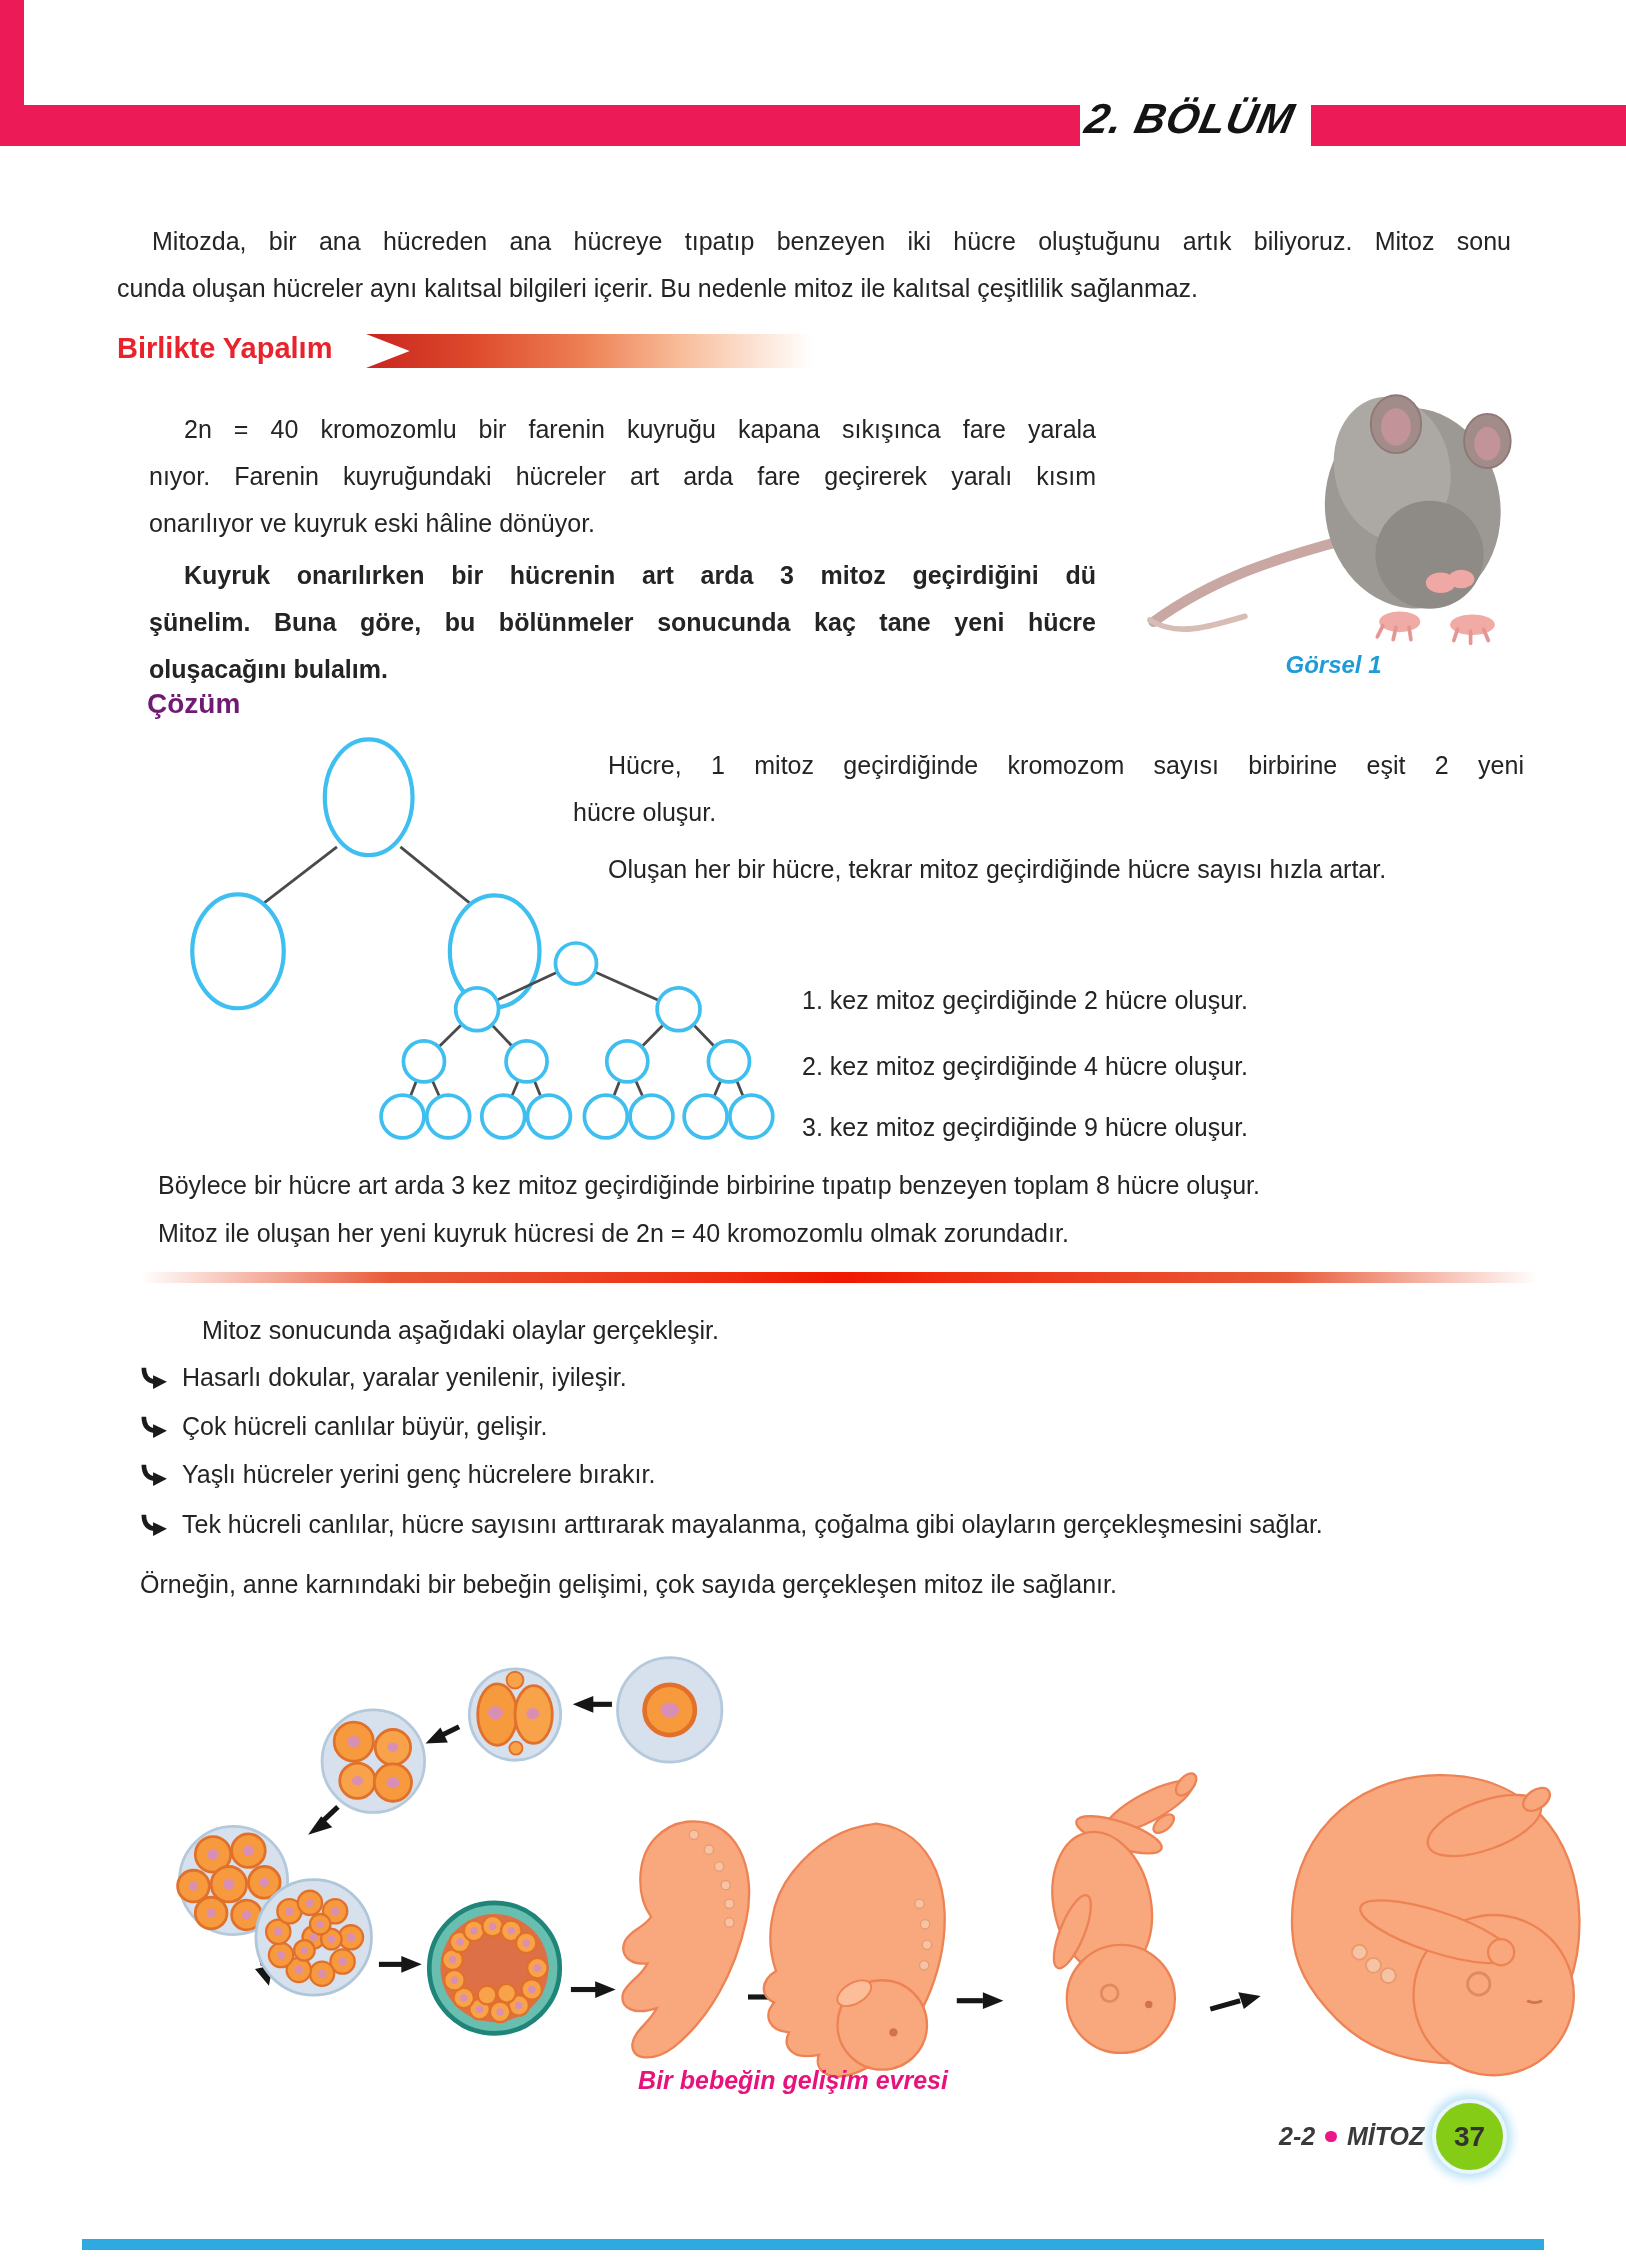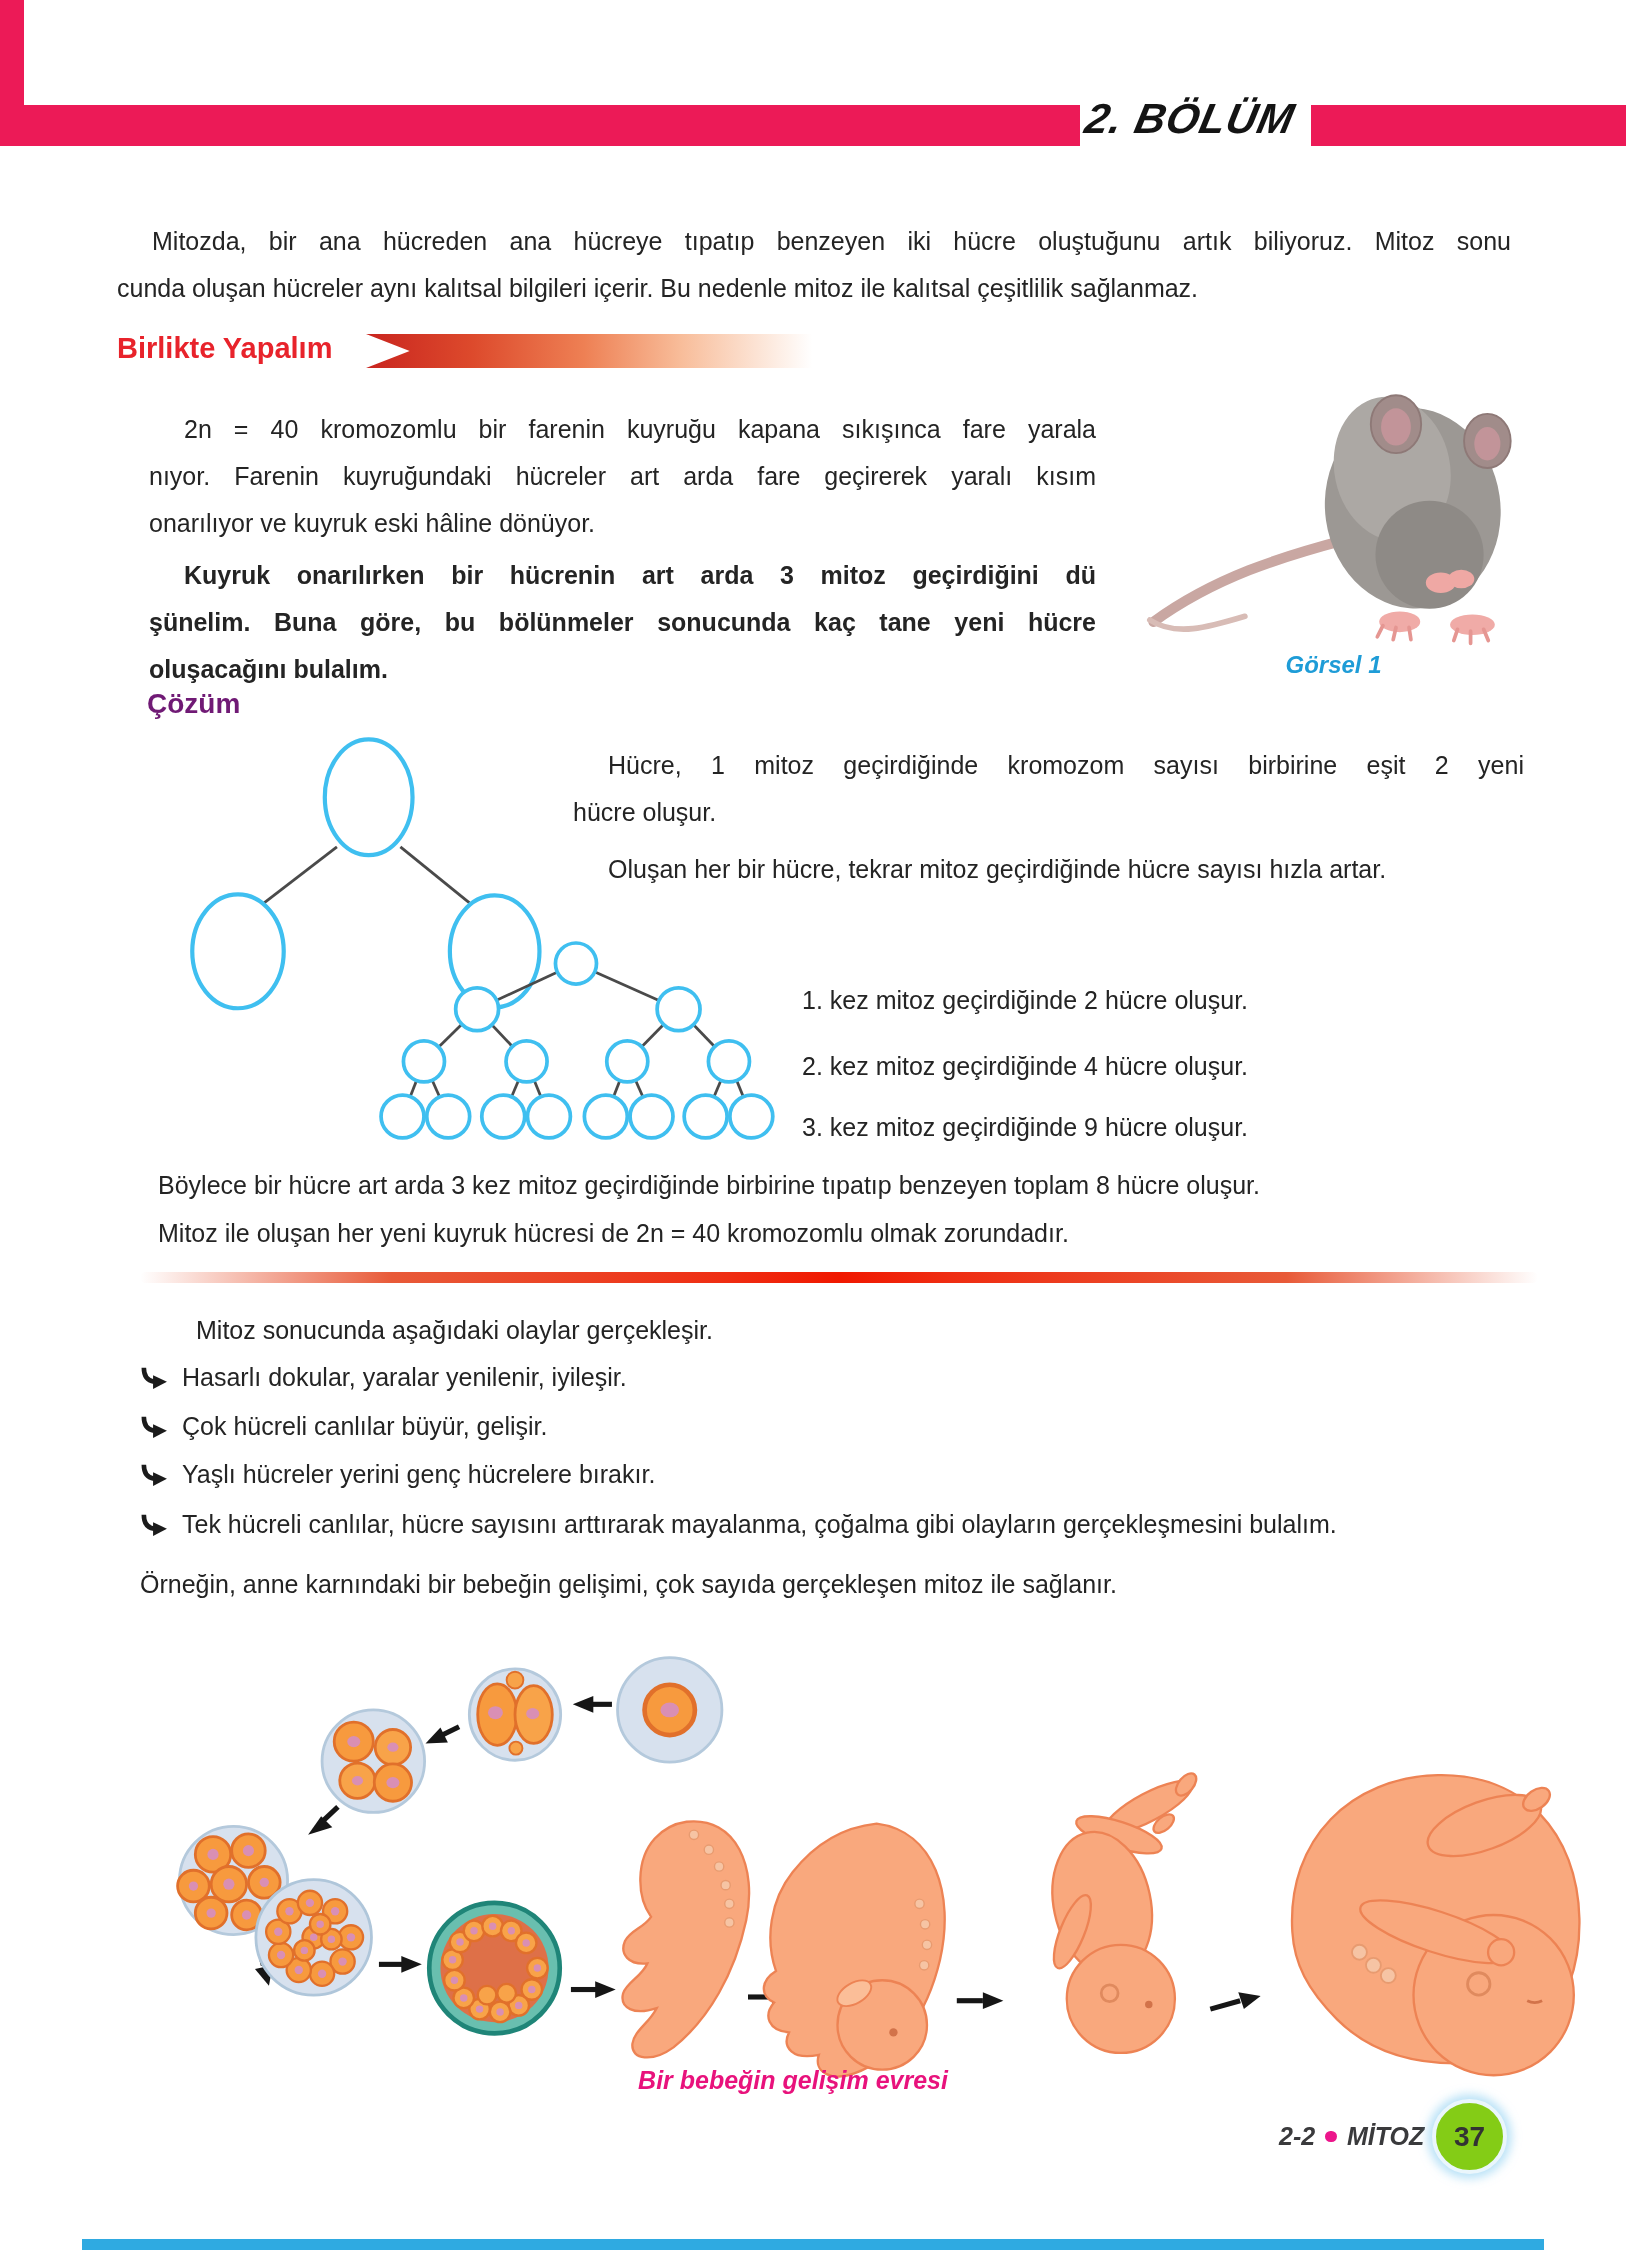--- a/index.html
+++ b/index.html
@@ -36,21 +36,21 @@
 
   .step{font-size:25px;color:#242424;white-space:nowrap;left:802px;}
   .step.s0{top:986px;} .step.s1{top:1052px;} .step.s2{top:1113px;}
 
   .concl{left:158px;font-size:25px;white-space:nowrap;color:#242424;}
   .concl.c0{top:1171px;} .concl.c1{top:1219px;text-align:right;}
 
   .divider{left:140px;top:1272px;width:1398px;height:11.2px;border-radius:5.6px;
            background:linear-gradient(90deg,rgba(240,80,50,0) 0%,#E85A38 18%,#EF2D12 42%,#F01800 50%,#EF2D12 58%,#E85A38 82%,rgba(240,80,50,0) 100%);}
 
-  .res-intro{left:196px;top:1316px;font-size:25px;white-space:nowrap;}
+  .res-intro{left:202px;top:1316px;font-size:25px;white-space:nowrap;}
   .bullet-row{left:140px;width:1417px;display:flex;gap:14px;align-items:flex-start;}
   .bullet-row .txt{font-size:25px;line-height:32px;color:#242424;}
   .bullet-row .ic{flex:0 0 auto;margin-top:4.7px;}
   .b0{top:1361px;} .b1{top:1410px;} .b2{top:1458px;} .b3{top:1508px;}
   .example{left:140px;top:1570px;font-size:25px;white-space:nowrap;}
 
   .dev-caption{left:597px;top:2066px;width:392px;text-align:center;font-size:25px;font-weight:bold;font-style:italic;color:#E8127C;}
 
   .footer{left:1279px;top:2122px;display:flex;align-items:center;gap:10.3px;}
   .footer .ft{font-size:25px;font-weight:bold;font-style:italic;color:#3A3A3C;}
@@ -192,21 +192,21 @@
         <path d="M4,2 C4,12 8,16 15,17" fill="none" stroke="#1b1b1b" stroke-width="5"></path>
         <polygon points="14,10 29,17 14,25" fill="#1b1b1b"></polygon>
       </svg>
     <span class="txt">Yaşlı hücreler yerini genç hücrelere bırakır.</span>
   </div>
   <div class="abs bullet-row b3">
     <svg class="ic" width="28" height="24" viewBox="0 0 30 26">
         <path d="M4,2 C4,12 8,16 15,17" fill="none" stroke="#1b1b1b" stroke-width="5"></path>
         <polygon points="14,10 29,17 14,25" fill="#1b1b1b"></polygon>
       </svg>
-    <span class="txt">Tek hücreli canlılar, hücre sayısını arttırarak mayalanma, çoğalma gibi olayların gerçekleşmesini bulalım.</span>
+    <span class="txt">Tek hücreli canlılar, hücre sayısını arttırarak mayalanma, çoğalma gibi olayların gerçekleşmesini sağlar.</span>
   </div>
 
   <div class="abs example">Örneğin, anne karnındaki bir bebeğin gelişimi, çok sayıda gerçekleşen mitoz ile sağlanır.</div>
 
   <svg class="abs" style="left:131px;top:1624px;" width="1454" height="485" viewBox="0 0 1560 520">
 
     <g stroke="#161616" stroke-width="5.5" fill="#161616">
       <line x1="516" y1="86" x2="494" y2="86"></line>
         <polygon points="474,86 496,77 496,95" stroke="none"></polygon>
       <line x1="352" y1="110" x2="334" y2="119"></line>

